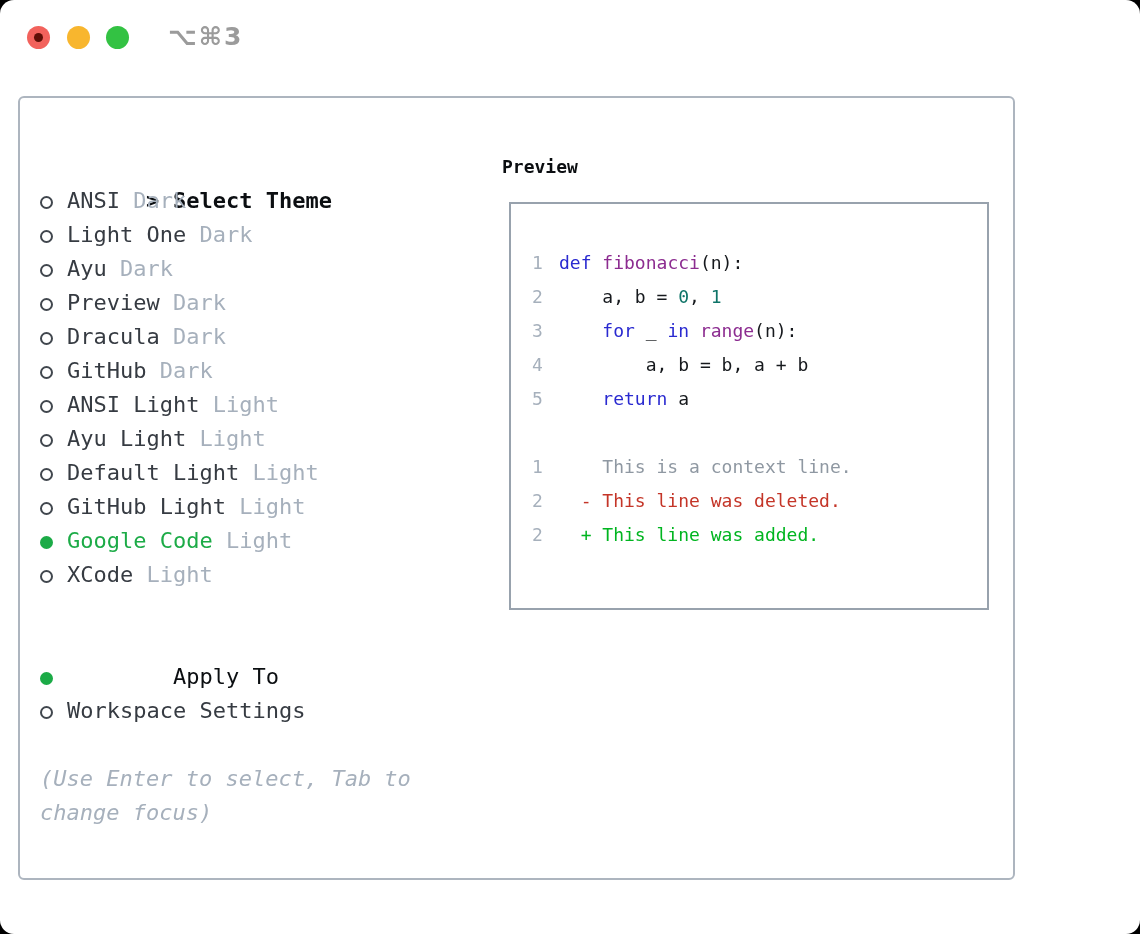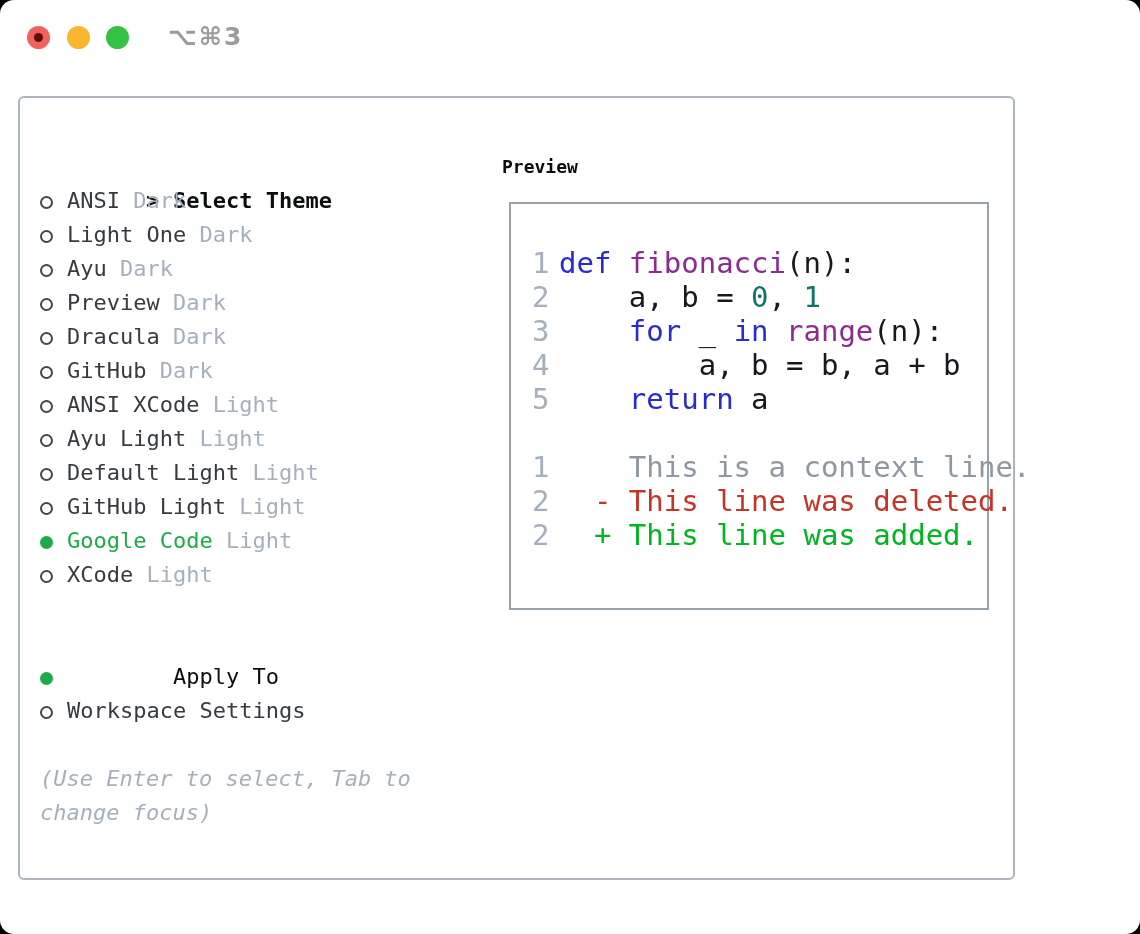--- a/index.html
+++ b/index.html
@@ -60,21 +60,21 @@
   
   .preview-header {
     position: absolute; left: 482px; top: 52px;
     font-size: 18px; line-height: 34px; font-weight: bold; color: var(--text-black);
   }
   .preview-box {
     position: absolute; left: 489px; top: 104px;
     width: 480px; height: 408px;
     border: 2px solid var(--preview-border);
     padding: 42px 8px 0 21px;
-    font-size: 29px; line-height: 34px;
+    font-size: 18px; line-height: 34px;
     background: #fff;
   }
   .codeline { white-space: pre; height: 34px; color: var(--code-text); }
   .lnum { display: inline-block; width: 27px; color: var(--line-number-gray); }
   .kw  { color: var(--keyword-blue); }
   .fn  { color: var(--function-purple); }
   .lit { color: var(--literal-teal); }
   .pl  { color: var(--code-text); }
   .codeline.context { color: var(--context-gray); }
   .codeline.deleted { color: var(--deleted-red); }
@@ -101,21 +101,21 @@
         <span class="marker prompt">&gt;</span><span class="hdr">Select Theme</span>
       </div>
 
       <div id="themes">
           <div class="line item"><span class="marker"><span class="circle"></span></span><span class="tname">ANSI</span><span class="variant"> Dark</span></div>
           <div class="line item"><span class="marker"><span class="circle"></span></span><span class="tname">Light One</span><span class="variant"> Dark</span></div>
           <div class="line item"><span class="marker"><span class="circle"></span></span><span class="tname">Ayu</span><span class="variant"> Dark</span></div>
           <div class="line item"><span class="marker"><span class="circle"></span></span><span class="tname">Preview</span><span class="variant"> Dark</span></div>
           <div class="line item"><span class="marker"><span class="circle"></span></span><span class="tname">Dracula</span><span class="variant"> Dark</span></div>
           <div class="line item"><span class="marker"><span class="circle"></span></span><span class="tname">GitHub</span><span class="variant"> Dark</span></div>
-          <div class="line item"><span class="marker"><span class="circle"></span></span><span class="tname">ANSI XCode</span><span class="variant"> Light</span></div>
+          <div class="line item"><span class="marker"><span class="circle"></span></span><span class="tname">ANSI Light</span><span class="variant"> Light</span></div>
           <div class="line item"><span class="marker"><span class="circle"></span></span><span class="tname">Ayu Light</span><span class="variant"> Light</span></div>
           <div class="line item"><span class="marker"><span class="circle"></span></span><span class="tname">Default Light</span><span class="variant"> Light</span></div>
           <div class="line item"><span class="marker"><span class="circle"></span></span><span class="tname">GitHub Light</span><span class="variant"> Light</span></div>
           <div class="line item"><span class="marker"><span class="circle filled"></span></span><span class="tname selected">Google Code</span><span class="variant"> Light</span></div>
           <div class="line item"><span class="marker"><span class="circle"></span></span><span class="tname">XCode</span><span class="variant"> Light</span></div>
         </div>
 
       <div class="line"></div>
 
       <div class="line">

